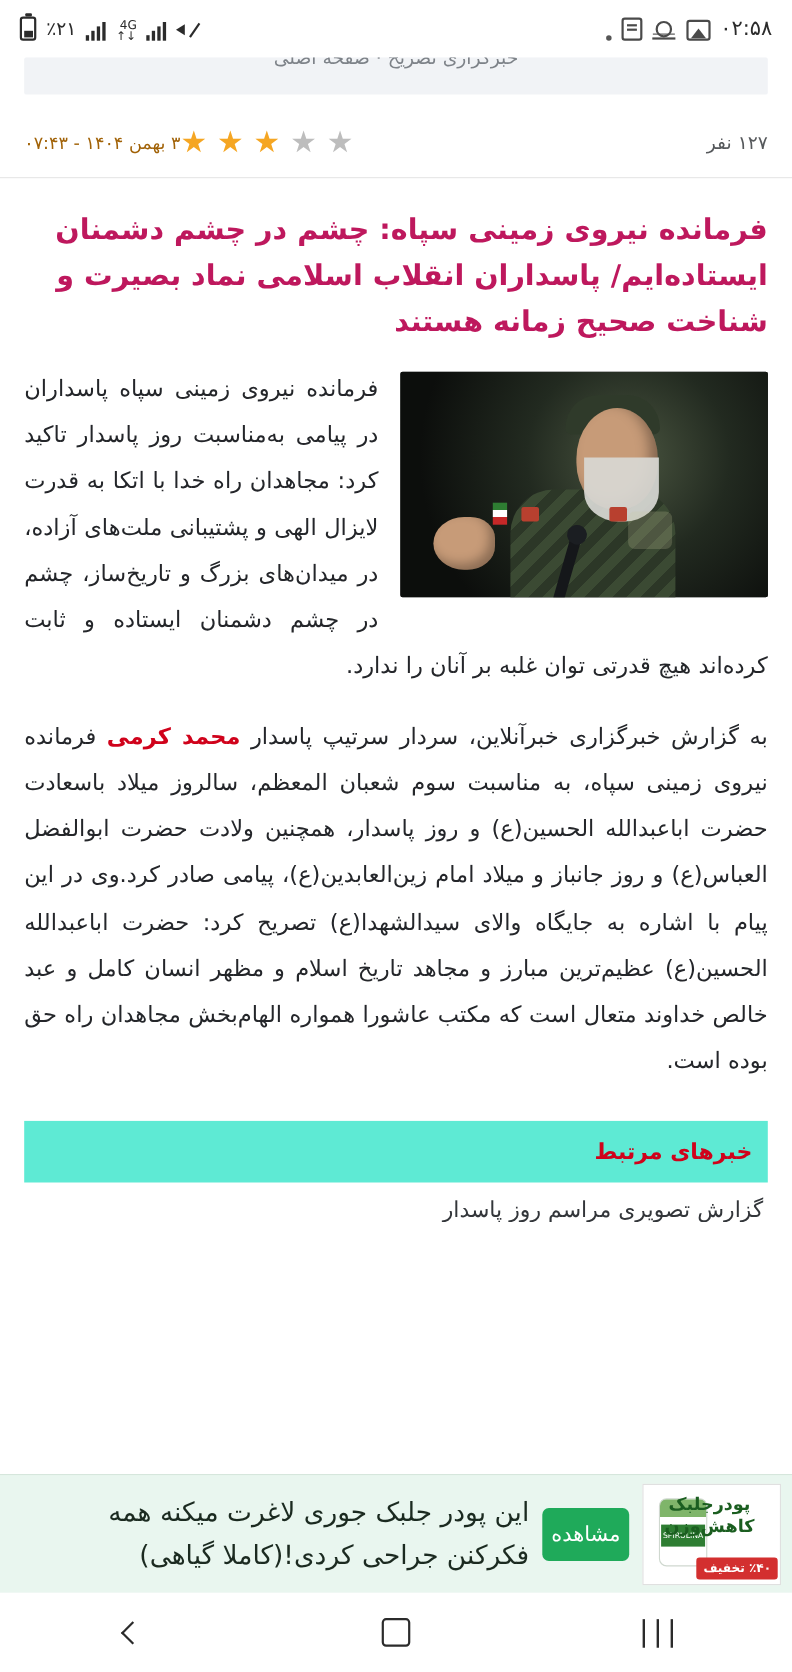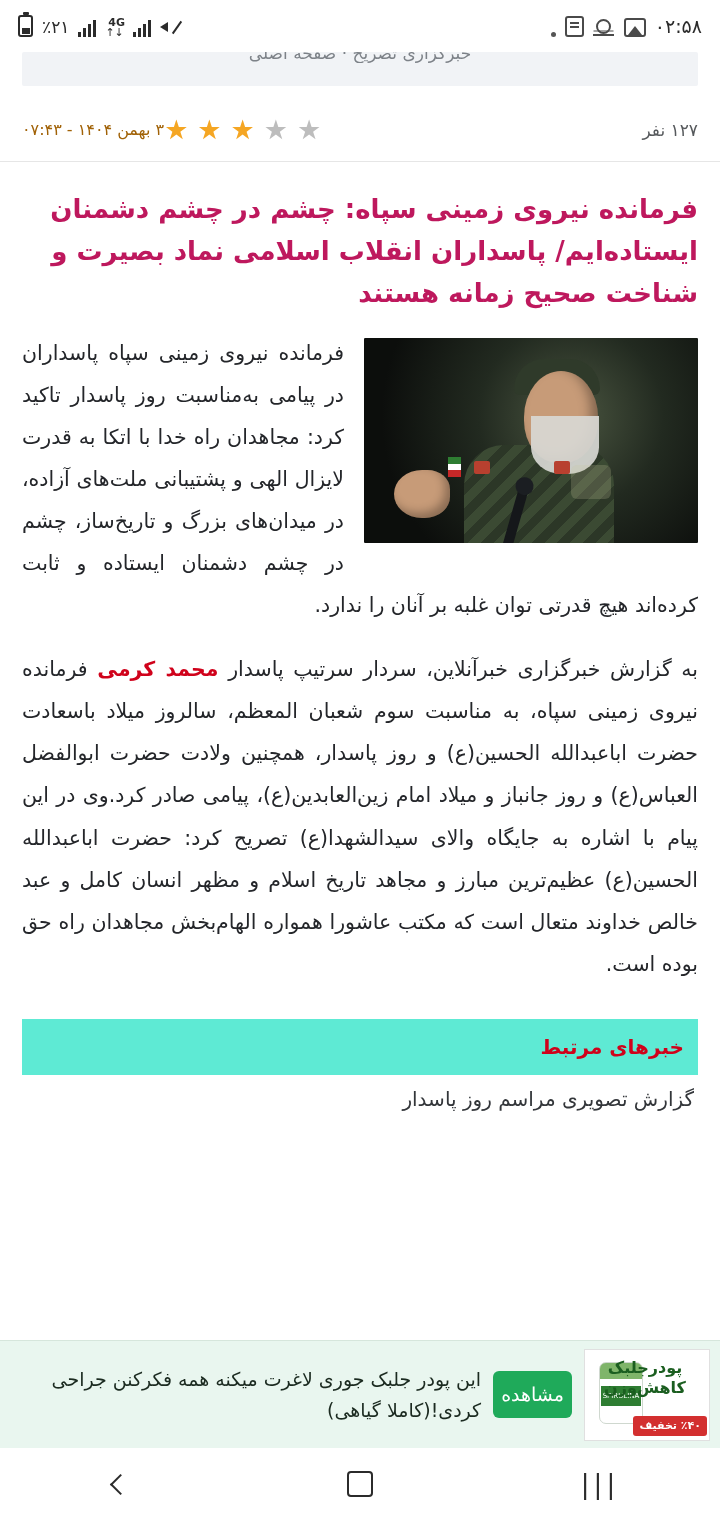--- a/index.html
+++ b/index.html
@@ -65,21 +65,21 @@
     gap: 2px;
     height: 18px;
   }
   .bars i { width: 3px; background: #2b2b2b; display: block; }
   .bars i:nth-child(1){height:5px}
   .bars i:nth-child(2){height:9px}
   .bars i:nth-child(3){height:13px}
   .bars i:nth-child(4){height:17px}
   .netlabel {
     font-size: 11px;
-    font-weight: bold;
+    font-weight: normal;
     color: #2b2b2b;
     line-height: 1;
     margin-right: -4px;
   }
   .arrows {
     font-size: 11px; line-height: 9px; color: #2b2b2b;
   }
   .mute {
     position: relative;
     width: 20px; height: 20px;
@@ -376,21 +376,21 @@
     font-size: 19px;
     padding: 12px 8px;
     border-radius: 6px;
     border: none;
     white-space: nowrap;
     flex: none;
   }
   .ad-text {
     flex: 1;
     text-align: right;
-    font-size: 19px;
+    font-size: 24px;
     line-height: 1.6;
     color: #1b2a20;
     padding-left: 6px;
   }
 
   
   .navbar {
     position: absolute;
     left: 0; right: 0; bottom: 0;
     height: 72px;

